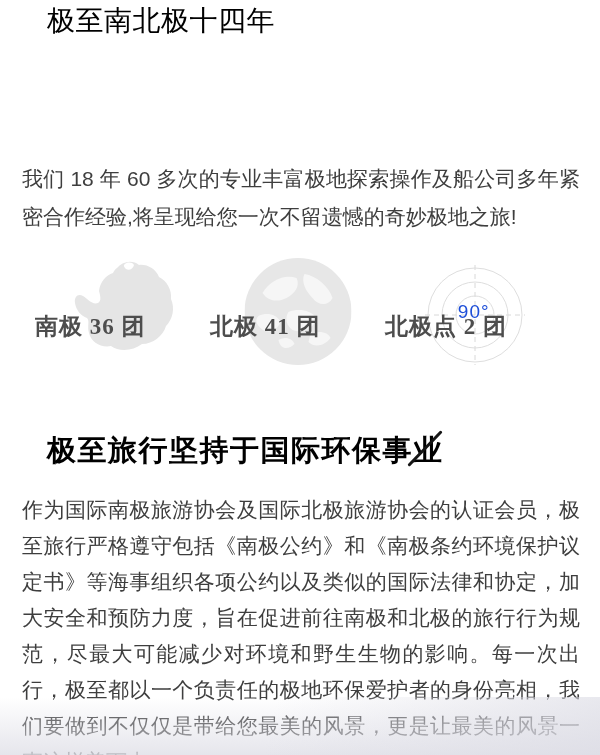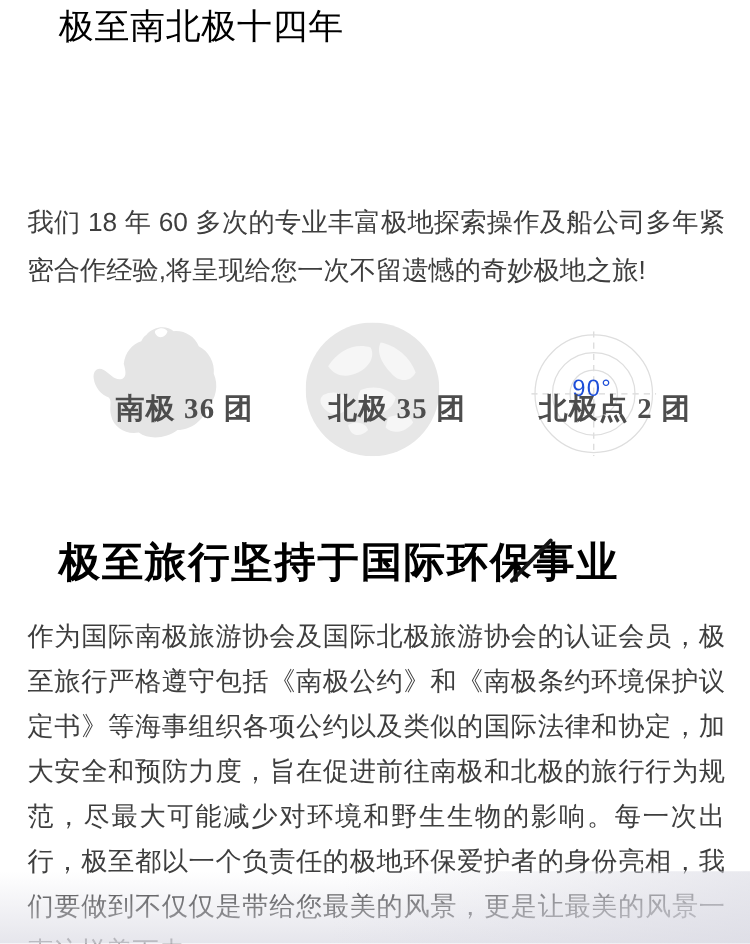--- a/index.html
+++ b/index.html
@@ -26,32 +26,32 @@
   .stat  { position:absolute; top:0; height:112px; }
   .stat-col1 { left:35px;  width:180px; }
   .stat-col2 { left:210px; width:175px; }
   .stat-col3 { left:385px; width:180px; }
   .icon-wrap { position:absolute; left:50%; transform:translateX(-50%); }
   .stat-col1 .icon-wrap { top:0;   width:104px; height:104px; }
   .stat-col2 .icon-wrap { top:2px; width:107px; height:107px; }
   .stat-col3 .icon-wrap { top:9px; width:100px; height:100px; }
   .stat-label {
     position:absolute; left:0; right:12px; top:57px; z-index:2;
-    text-align:right; font-family:"Liberation Serif","DejaVu Serif",serif;
+    text-align:left; font-family:"Liberation Serif","DejaVu Serif",serif;
     font-weight:bold; font-size:23px; line-height:28px; color:#4d4d4d;
     letter-spacing:1px; white-space:nowrap;
   }
   .pole-badge {
     position:absolute; left:50%; top:47%; transform:translate(-54%,-50%);
     color:#1d4ed8; font-size:19px; letter-spacing:1px;
     font-family:"Liberation Sans",sans-serif;
   }
   .h2wrap { position:absolute; top:433px; left:0; width:600px; height:36px; }
   .h2 {
-    margin:0 0 0 47px; font-size:33px; line-height:34px; font-weight:bold;
+    margin:0 0 0 47px; font-size:29px; line-height:34px; font-weight:bold;
     color:#000000; letter-spacing:1.5px; white-space:nowrap;
   }
   .slash {
     position:absolute; left:401px; top:14px; width:48px; height:3px;
     background:#161616; border-radius:2px; transform:rotate(-46deg);
   }
   .bottom-fade {
     position:absolute; left:0; bottom:0; width:600px; height:58px;
     pointer-events:none;
     background:
@@ -88,21 +88,21 @@
         <svg width="107" height="107" viewBox="0 0 107 107" xmlns="http://www.w3.org/2000/svg">
           <circle cx="53.5" cy="53.5" r="53.5" fill="#e7e7e7"></circle>
           <path fill="#f6f6f6" d="M18 35 C26 22 40 16 52 20 C56 28 50 36 42 40 C34 44 24 44 18 35 Z"></path>
           <path fill="#f6f6f6" d="M60 16 C72 18 84 28 88 40 C84 48 74 48 68 40 C62 34 56 24 60 16 Z"></path>
           <path fill="#f6f6f6" d="M14 58 C22 54 32 56 36 64 C32 74 22 76 16 70 C12 66 10 62 14 58 Z"></path>
           <path fill="#f6f6f6" d="M44 54 C54 50 66 52 72 60 C70 70 58 76 48 72 C42 68 40 60 44 54 Z"></path>
           <path fill="#f6f6f6" d="M66 76 C74 72 84 74 86 80 C80 88 70 90 64 84 Z"></path>
           <path fill="#f6f6f6" d="M34 82 C40 78 48 80 50 86 C44 92 36 92 34 82 Z"></path>
         </svg>
       </div>
-      <div class="stat-label">北极 35 团</div>
+      <div class="stat-label">北极 41 团</div>
     </div>
 
     <div class="stat stat-col3">
       <div class="icon-wrap">
         <svg width="100" height="100" viewBox="0 0 100 100" xmlns="http://www.w3.org/2000/svg">
           <line x1="50" y1="0" x2="50" y2="100" stroke="#d8d8d8" stroke-width="1" stroke-dasharray="5 4"></line>
           <line x1="0" y1="50" x2="100" y2="50" stroke="#d8d8d8" stroke-width="1" stroke-dasharray="5 4"></line>
           <circle cx="50" cy="50" r="47" fill="none" stroke="#dedede" stroke-width="1"></circle>
           <circle cx="50" cy="50" r="33" fill="none" stroke="#dedede" stroke-width="1"></circle>
           <circle cx="50" cy="50" r="19" fill="none" stroke="#dedede" stroke-width="1"></circle>

